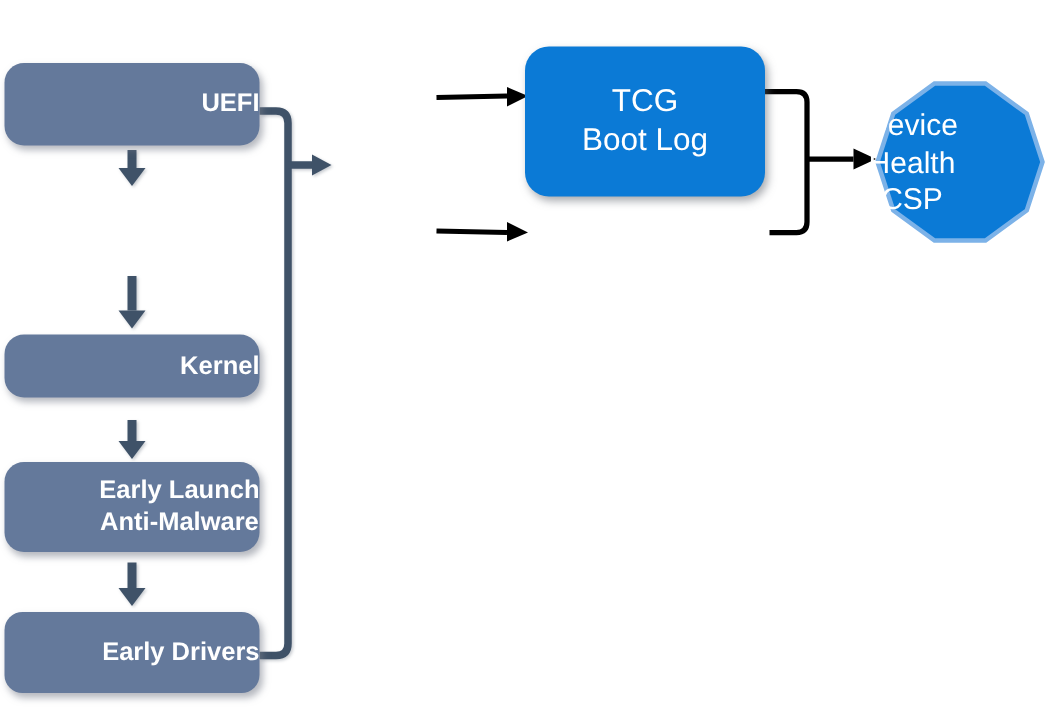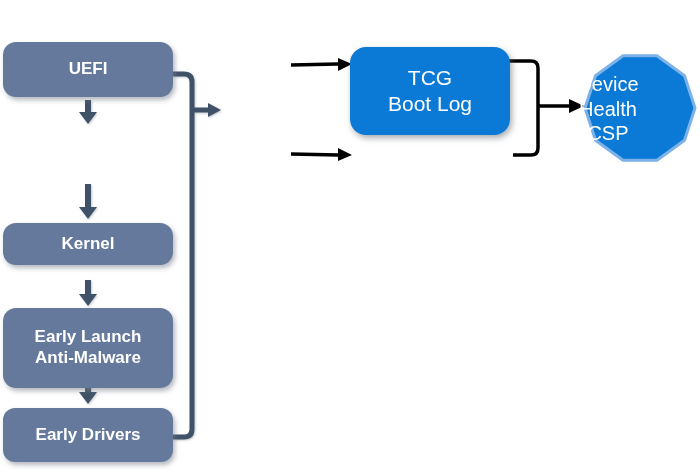--- a/index.html
+++ b/index.html
@@ -37,45 +37,46 @@
   }
 
   .gray-box {
     left: 3px;
     width: 170px;
     background: var(--node-fill-gray, #64799b);
     border-radius: 13px;
     box-shadow: 2px 3px 5px rgba(120,126,138,0.55);
     font-weight: bold;
     font-size: 17px;
+    justify-content: flex-end;
   }
 
   .blue-box {
     background: var(--node-fill-blue, #0b7ad6);
     box-shadow: 2px 3px 6px rgba(95,100,110,0.55);
     font-weight: normal;
     font-size: 21px;
   }
 
   .tpm-circle {
     left: 221px; top: 59px;
     width: 102px; height: 102px;
     border-radius: 50%;
     background: var(--node-fill-blue, #0b7ad6);
     font-size: 24px;
     font-weight: normal;
   }
 
-  .tcg-box   { left: 350px; top: 31px;  width: 160px; height: 88px; border-radius: 16px; margin-top: 16px; }
+  .tcg-box   { left: 350px; top: 31px;  width: 160px; height: 100px; border-radius: 16px; }
   .pcrs-box  { left: 350px; top: 122px; width: 161px; height: 56px; border-radius: 14px; }
 
   .uefi          { top: 42px;  height: 55px; }
   .boot-loader   { top: 127px; height: 54px; }
   .kernel        { top: 223px; height: 42px; }
-  .elam          { top: 308px; height: 80px; }
+  .elam          { top: 308px; height: 60px; }
   .early-drivers { top: 408px; height: 54px; border-radius: 12px; }
 
   .csp-label {
     left: 556px; top: 72px;
     width: 104px; height: 74px;
     background: transparent;
     font-size: 20px;
     font-weight: normal;
     line-height: 1.15;
   }

